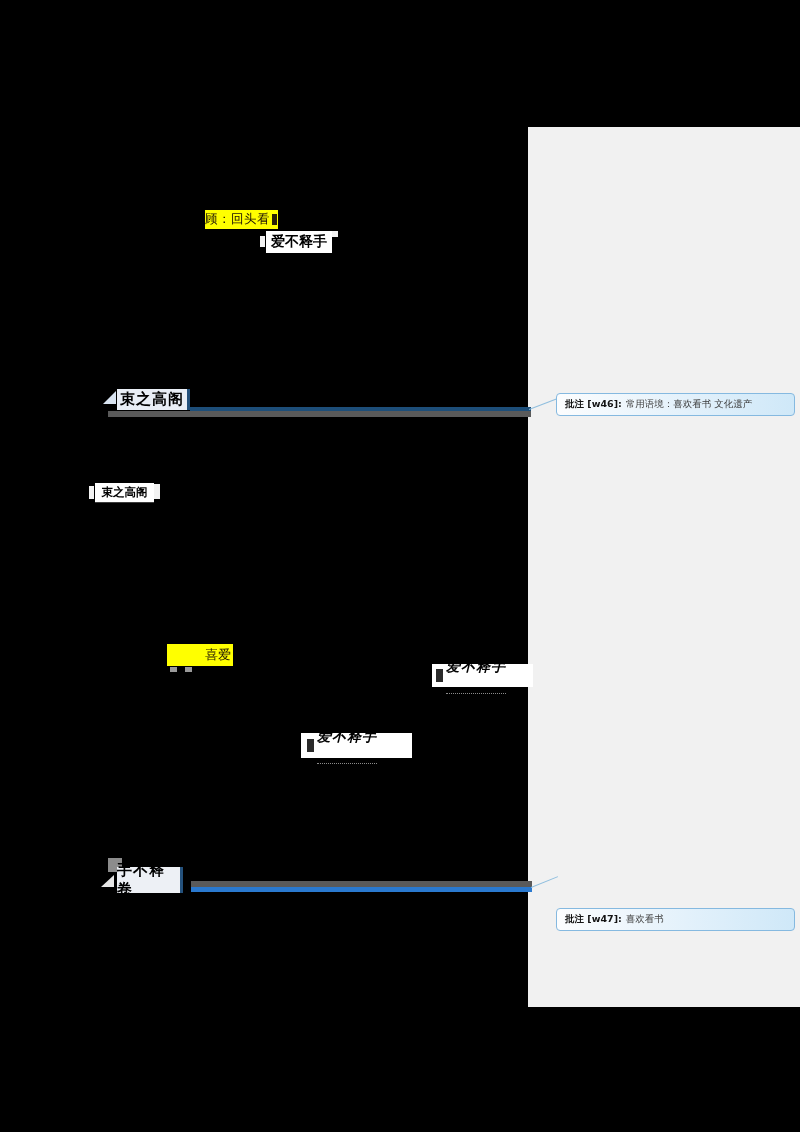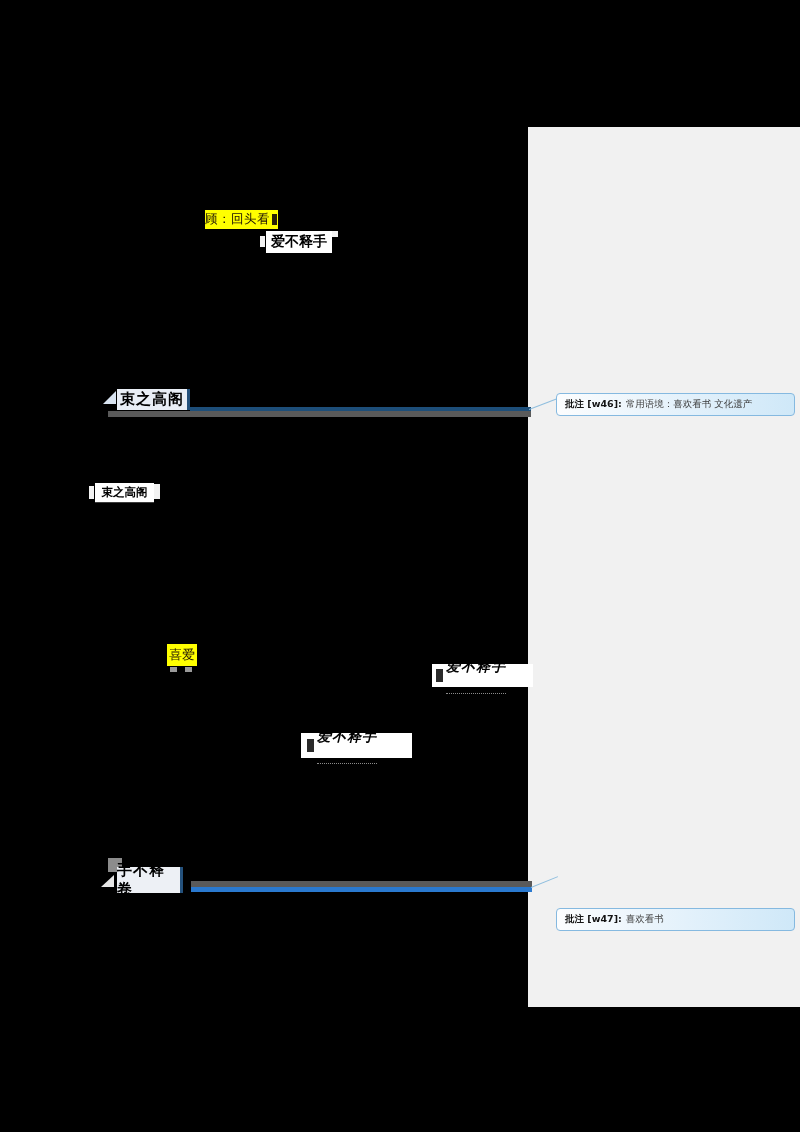--- a/index.html
+++ b/index.html
@@ -30,21 +30,21 @@
   .diag-1{left:529px;top:409px;width:30px;transform:rotate(-21deg);}
   .diag-2{left:531px;top:887px;width:29px;transform:rotate(-22deg);}
 
   
   .band-gray-1{left:108px;top:411px;width:423px;height:6px;background:#5a5a5a;}
   .line-navy-1{left:190px;top:407px;width:341px;height:4px;background:#1d4e79;}
   .band-gray-2{left:191px;top:881px;width:341px;height:6px;background:#5a5a5a;}
   .line-blue-2{left:191px;top:887px;width:341px;height:5px;background:#2a79cf;}
 
   
-  .hl{background:#ffff00;color:#1d1205;display:flex;align-items:center;}
+  .hl{background:#ffff00;color:#1d1205;display:flex;align-items:center;padding-left:36px;}
   .hl-gu{left:205px;top:210px;width:73px;height:19px;font-size:12.5px;padding-left:0;box-sizing:border-box;letter-spacing:0.5px;}
   .hl-gu .notch{position:absolute;right:1px;top:4px;width:5px;height:11px;background:#2a2107;}
   .hl-xiai{left:167px;top:644px;width:30px;height:22px;font-size:13px;justify-content:center;}
   .dot-a{left:170px;top:667px;width:7px;height:5px;background:#9a9a9a;}
   .dot-b{left:185px;top:667px;width:7px;height:5px;background:#9a9a9a;}
 
   .whitebox{background:#ffffff;color:#000;font-weight:bold;display:flex;align-items:center;}
   .term-1{left:266px;top:231px;width:66px;height:22px;font-size:14px;justify-content:center;}
   .chip{background:#f2f2f2;}
   .chip-l1{left:260px;top:236px;width:5px;height:11px;}

